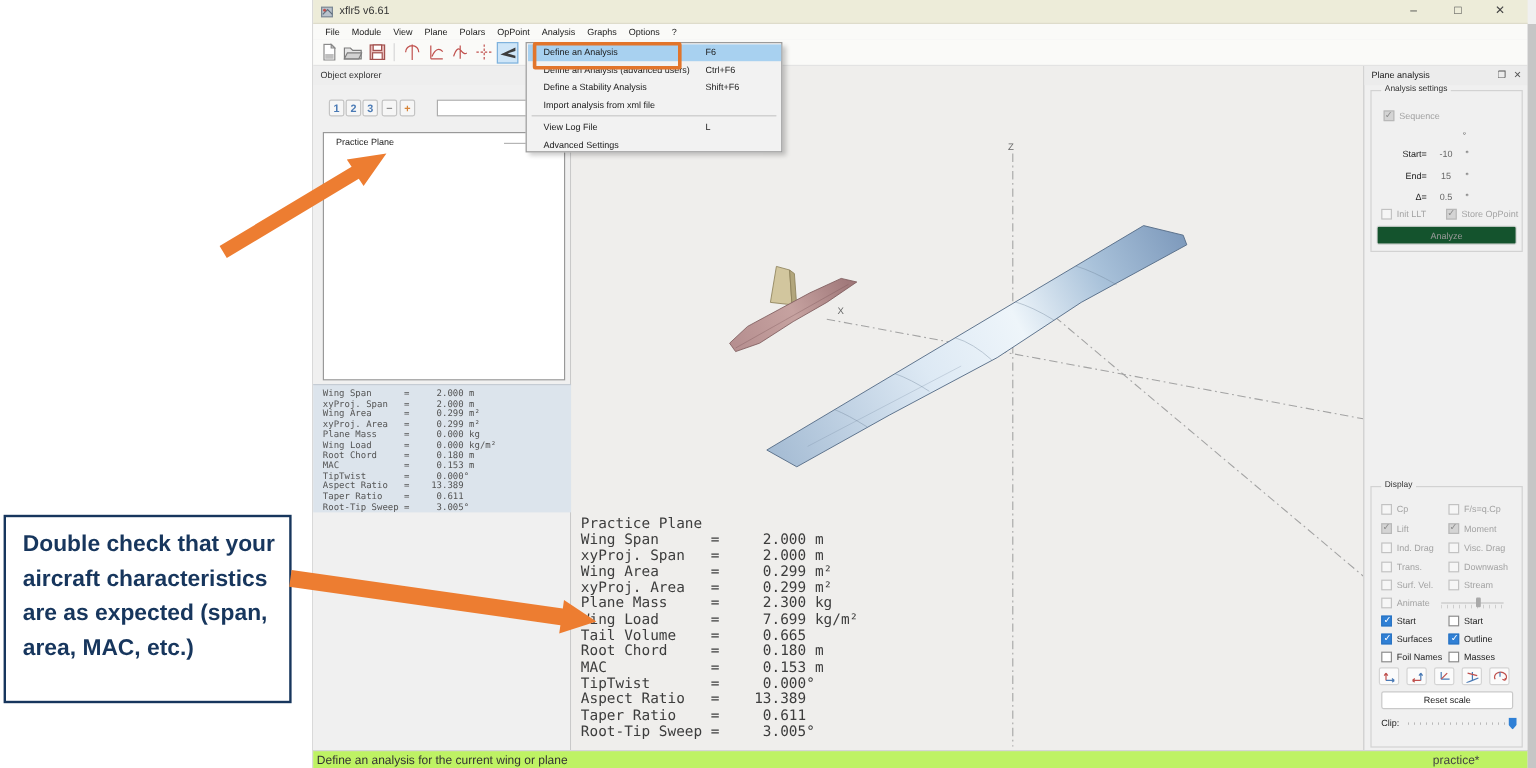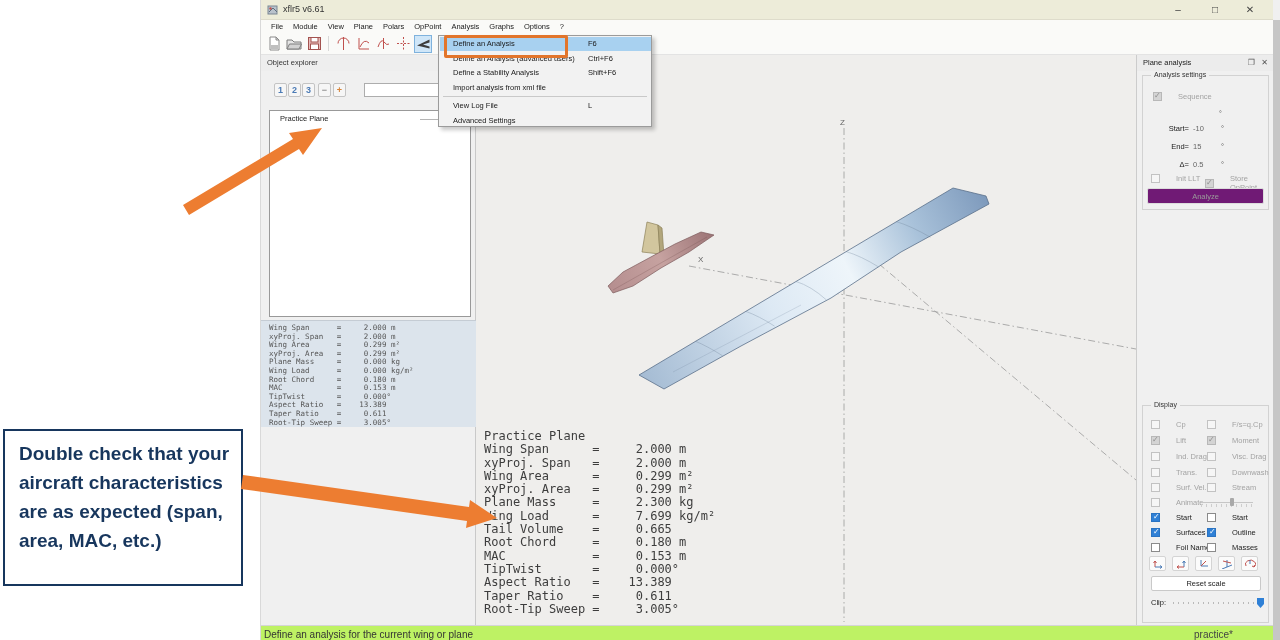--- a/index.html
+++ b/index.html
@@ -65,34 +65,34 @@
   .rightdock { position:absolute; left:875px; top:55px; width:137px; height:570px; background:#f0f0f0;
     border-left:1px solid #cccccc; }
   .rdhdr { position:absolute; left:0; top:0; width:100%; height:16px; background:#ececec;
     font-size:7.5px; color:#222; padding:3px 0 0 6px; }
   .rdico { position:absolute; top:3px; font-size:8px; color:#555; }
   .grp { position:absolute; left:5px; width:127px; border:1px solid #d2d2d2; }
   .grp .glab { position:absolute; left:8px; top:-5px; background:#f0f0f0; padding:0 3px;
     font-size:7px; color:#333; }
   .grp1 { top:20px; height:135px; }
   .grp2 { top:350px; height:218px; }
-  .cb { position:absolute; display:flex; align-items:center; gap:16px; font-size:7.5px; color:#222; }
+  .cb { position:absolute; display:flex; align-items:center; gap:4px; font-size:7.5px; color:#222; }
   .cb .box { width:9px; height:9px; border:1px solid #8a8a8a; background:#fff; position:relative; flex:none; }
   .cb.dis { color:#a3a3a3; }
   .cb.dis .box { border-color:#c2c2c2; background:#f6f6f6; }
   .cb.ckg .box { background:#d4d4d4; border-color:#b8b8b8; }
   .cb.ckg .box::after { content:"✓"; position:absolute; left:0px; top:-2px; font-size:8px; color:#8d8d8d; }
   .cb.ckb .box { background:#2f80d6; border-color:#2a73c2; }
   .cb.ckb .box::after { content:"✓"; position:absolute; left:1px; top:-2px; font-size:8px; color:#fff; }
   .arow { position:absolute; left:0; width:100%; height:12px; font-size:7.5px; }
   .albl { position:absolute; left:0; width:46px; text-align:right; color:#1a1a1a; }
-  .aval { position:absolute; left:50px; width:24px; text-align:left; color:#666; }
+  .aval { position:absolute; left:50px; width:24px; text-align:center; color:#666; }
   .adeg { position:absolute; left:78px; color:#555; }
   .deghdr { position:absolute; font-size:7px; color:#555; }
-  .btn { position:absolute; background:#701a75; border:1px solid #dcdcdc; border-radius:2px;
+  .btn { position:absolute; background:#14532d; border:1px solid #dcdcdc; border-radius:2px;
     font-size:7.5px; text-align:center; }
   .analyzebtn { left:4px; top:112px; width:117px; height:16px; line-height:15px; color:#9a9a9a; }
   .resetbtn { left:8px; top:170px; width:110px; height:15px; line-height:14px; color:#222;
     background:#fff; border-color:#c9c9c9; }
   .viewbtns { position:absolute; left:6px; top:150px; display:flex; gap:6px; }
   .vbtn { width:17px; height:15px; background:#fbfbfb; border:1px solid #d4d4d4; border-radius:2px;
     display:flex; align-items:center; justify-content:center; }
   .cliprow { position:absolute; left:8px; top:192px; font-size:7.5px; color:#222; width:115px; }
   .cliptrack { position:absolute; left:22px; top:4px; width:90px; height:2px;
     background:repeating-linear-gradient(90deg,#b9b9b9 0 1.5px,transparent 1.5px 5px); }

